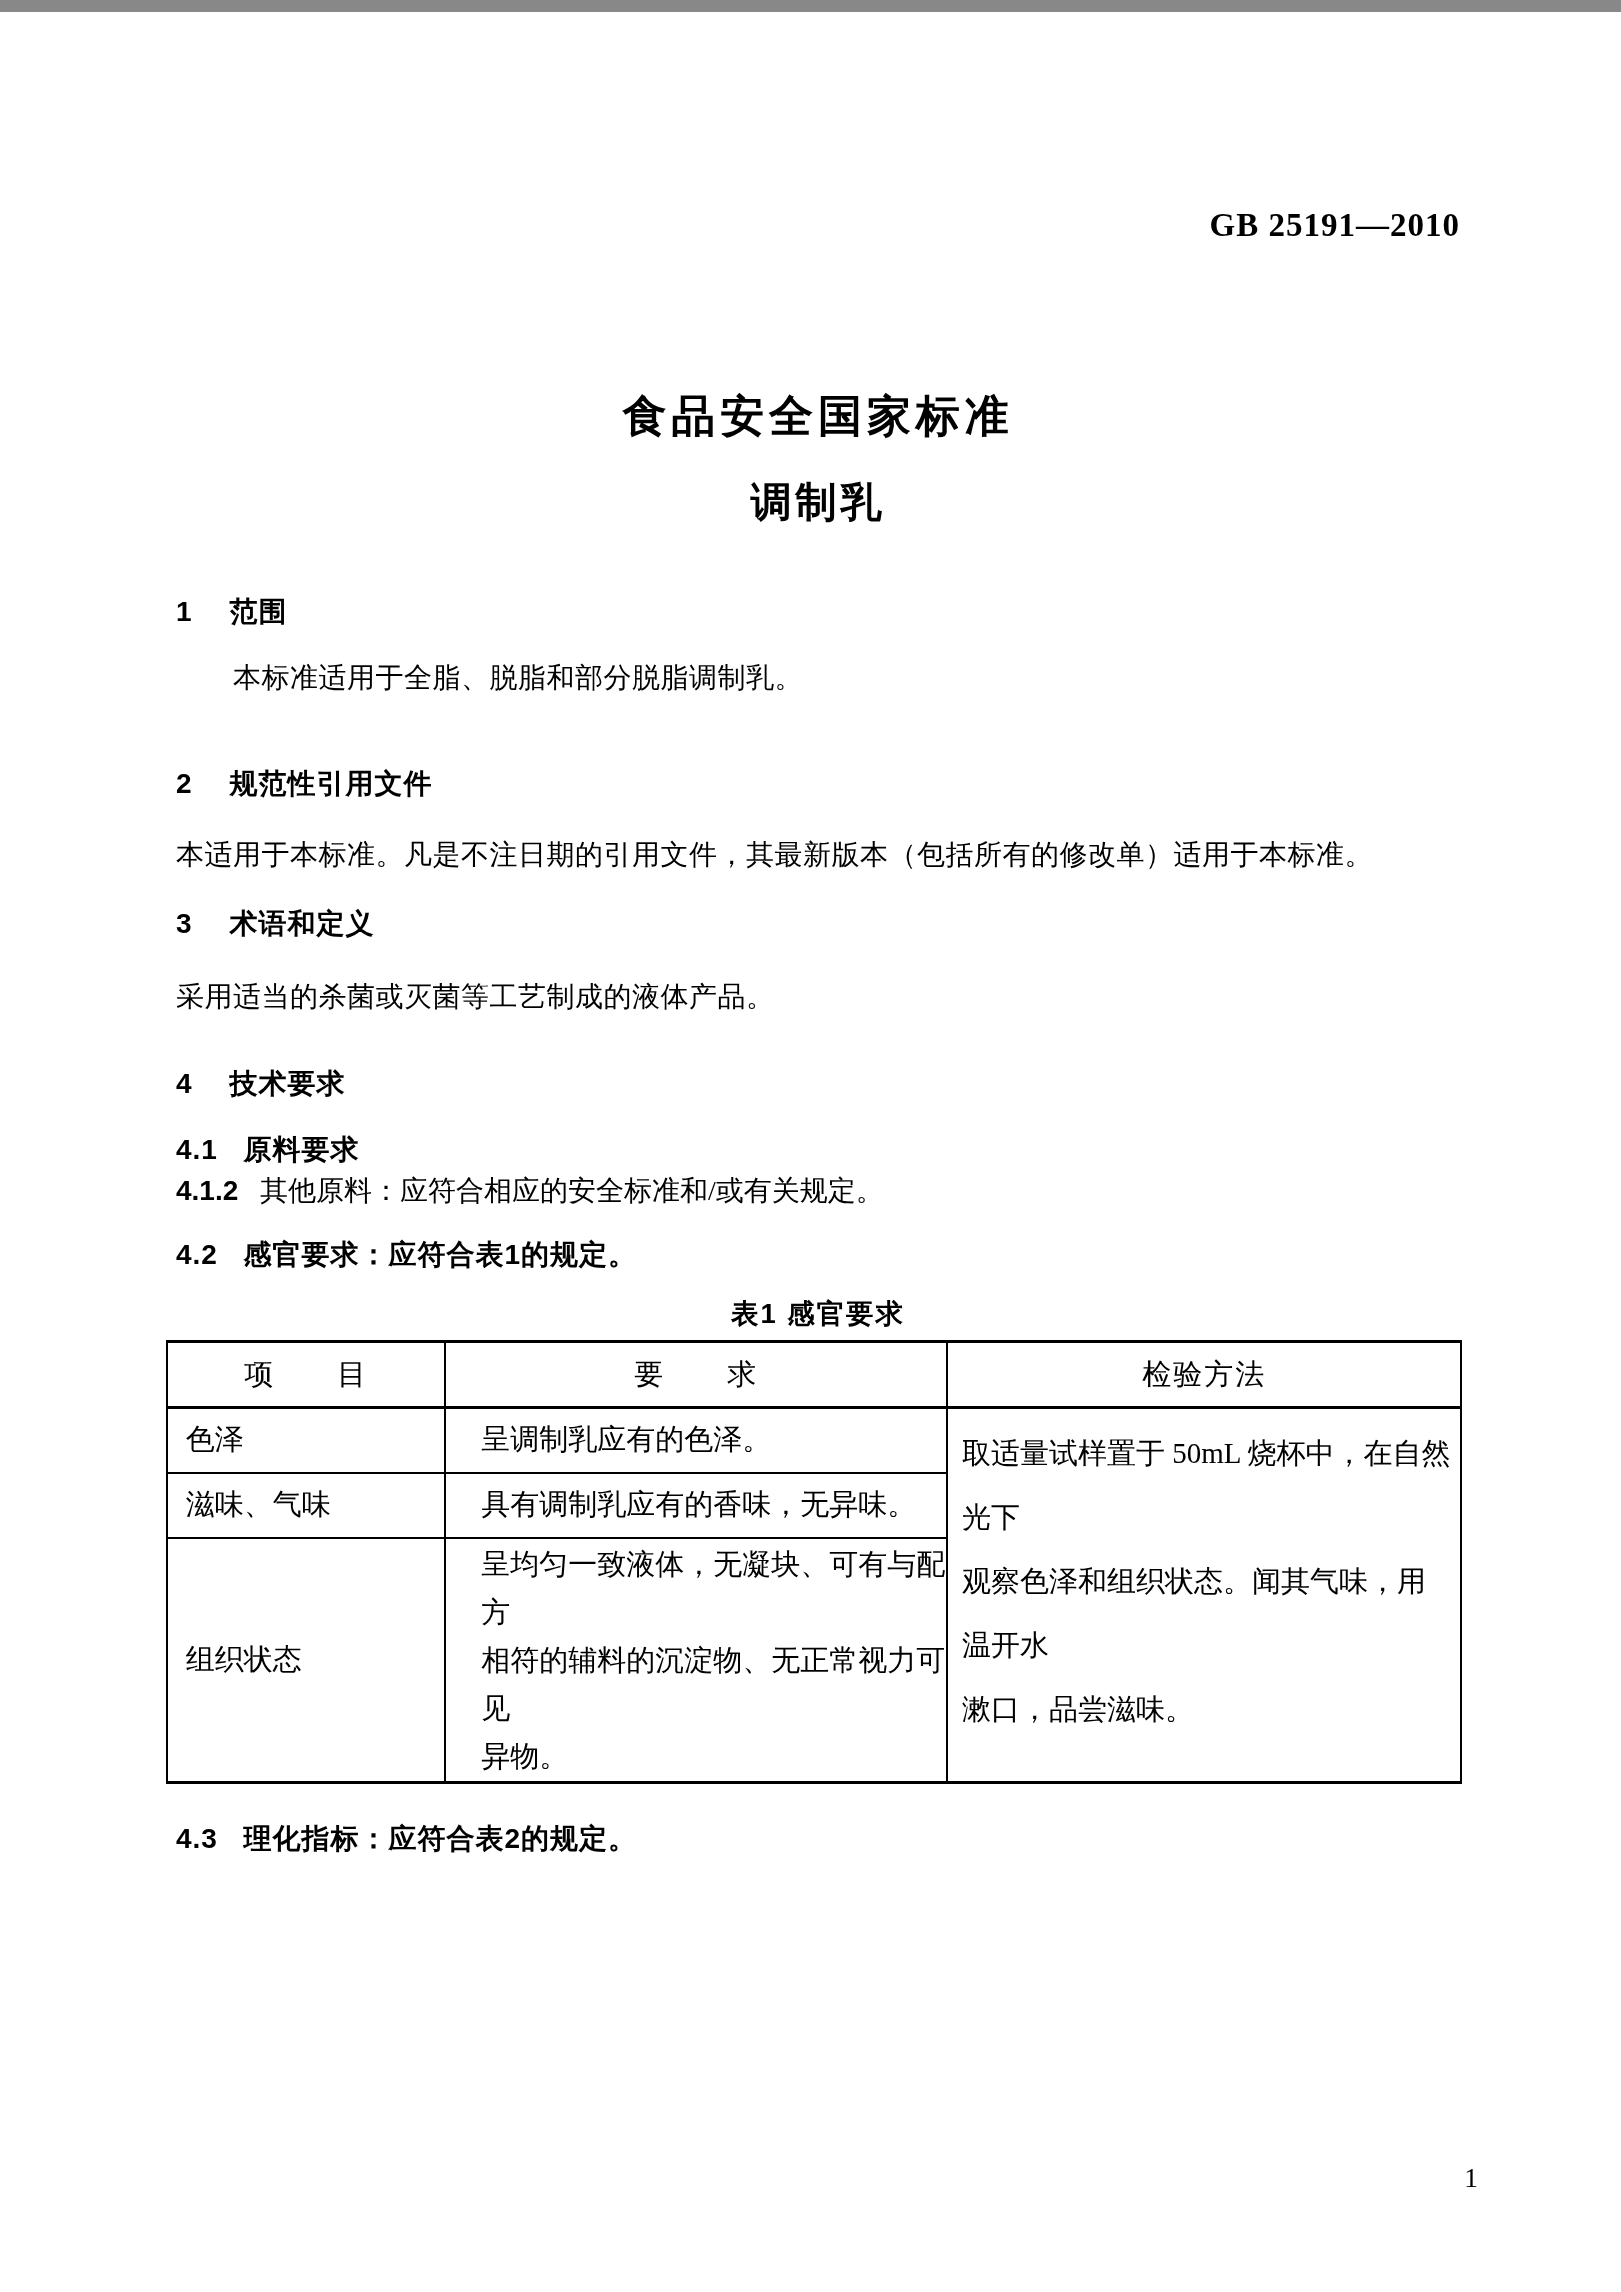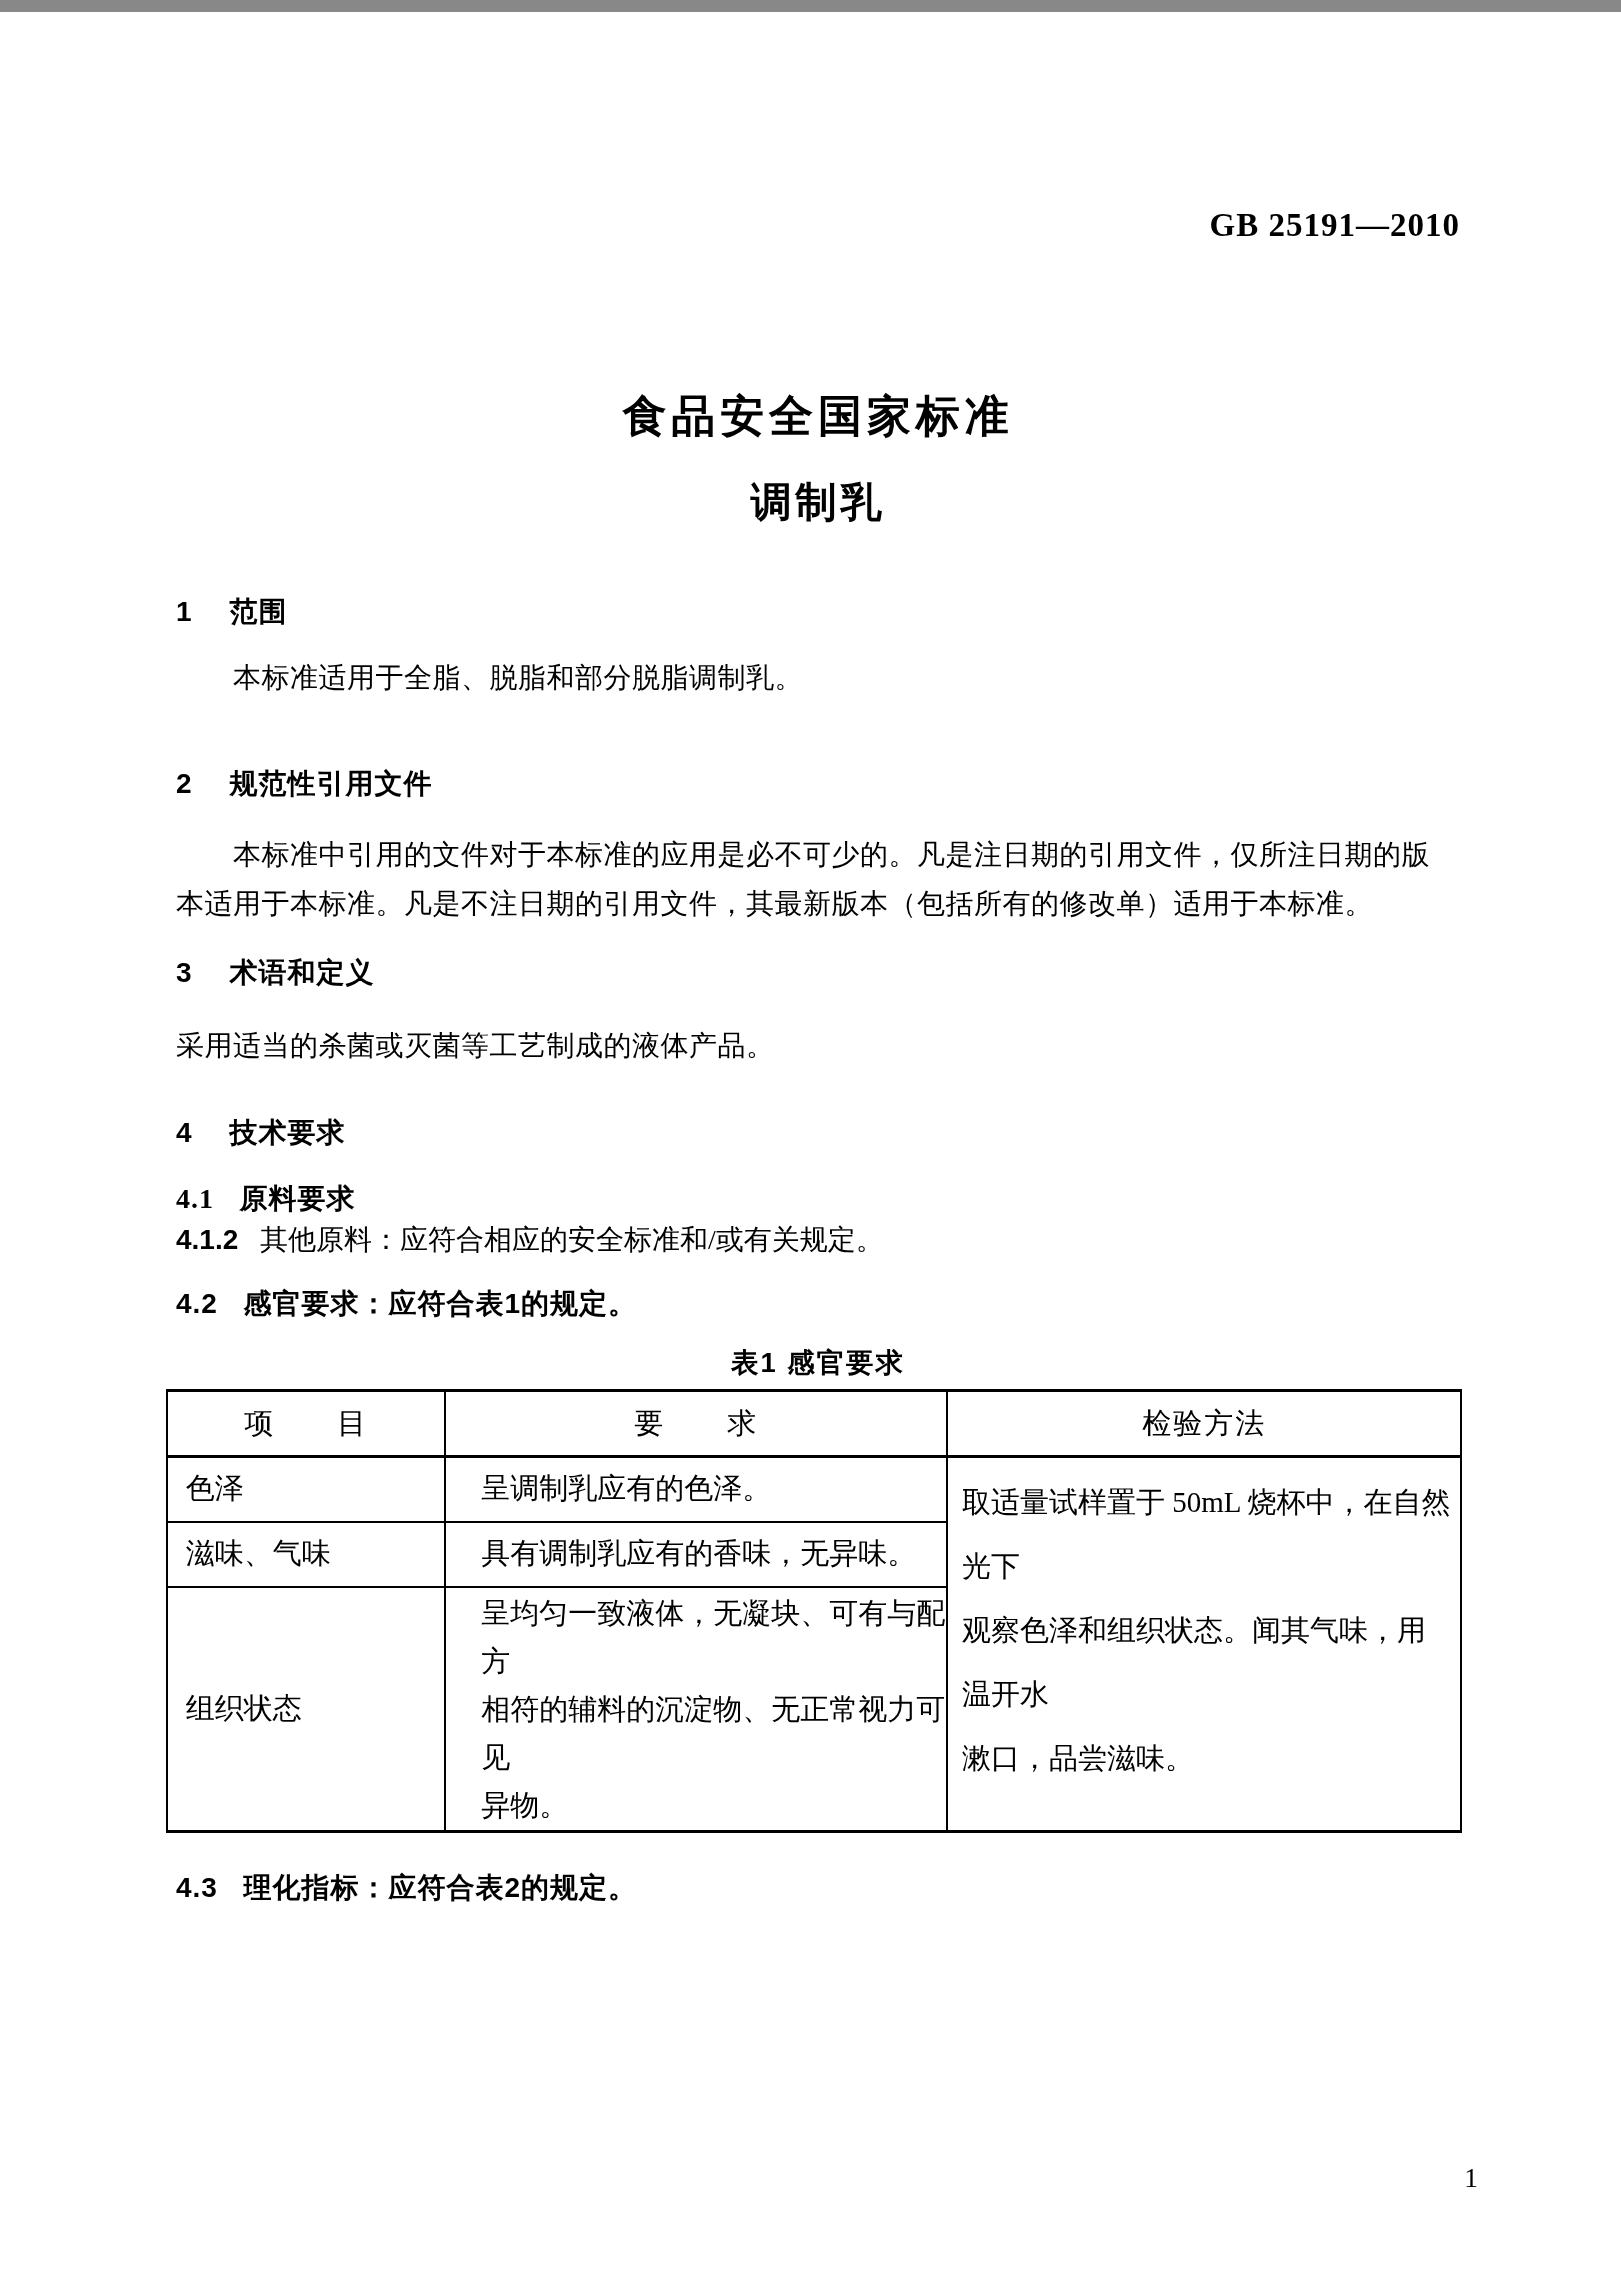--- a/index.html
+++ b/index.html
@@ -52,21 +52,21 @@
   }
 
   #h-s1{margin-top:69px;}
   #p-s1{margin-top:31px;}
   #h-s2{margin-top:71px;}
   #p-s2{margin-top:29px;}
   #h-s3{margin-top:27.4px;}
   #h-s31{margin-top:29px;}
   #p-s31{margin-top:31px;}
   #h-s4{margin-top:45px;}
-  #h-s41{margin-top:31px;font-family:Liberation Serif, serif;}
+  #h-s41{margin-top:31px;}
   #p-411{margin-top:33px;}
   #p-412{margin-top:2px;}
   #h-s42{margin-top:23.5px;}
   #t1-caption{
     margin-top:25.5px;text-align:center;
     font-family:"Liberation Sans","DejaVu Sans",sans-serif;
     font-weight:bold;font-size:27.4px;line-height:33px;letter-spacing:2px;
   }
   #h-s43{margin-top:37px;}
 
@@ -116,21 +116,20 @@
 
     <div class="h" id="h-s1">
       <span class="num">1</span><span>范围</span>
     </div>
     <div class="body indent" id="p-s1">本标准适用于全脂、脱脂和部分脱脂调制乳。</div>
 
     <div class="h" id="h-s2">
       <span class="num">2</span><span>规范性引用文件</span>
     </div>
     <div class="body para" id="p-s2">
-      <div class="line indent">本标准中引用的文件对于本标准的应用是必不可少的。凡是注日期的引用文件，仅所注日期的版</div>
       <div class="line">本适用于本标准。凡是不注日期的引用文件，其最新版本（包括所有的修改单）适用于本标准。</div>
     </div>
 
     <div class="h" id="h-s3">
       <span class="num">3</span><span>术语和定义</span>
     </div>
 
     <div class="body para" id="p-s31">
       <div class="line">采用适当的杀菌或灭菌等工艺制成的液体产品。</div>
     </div>

